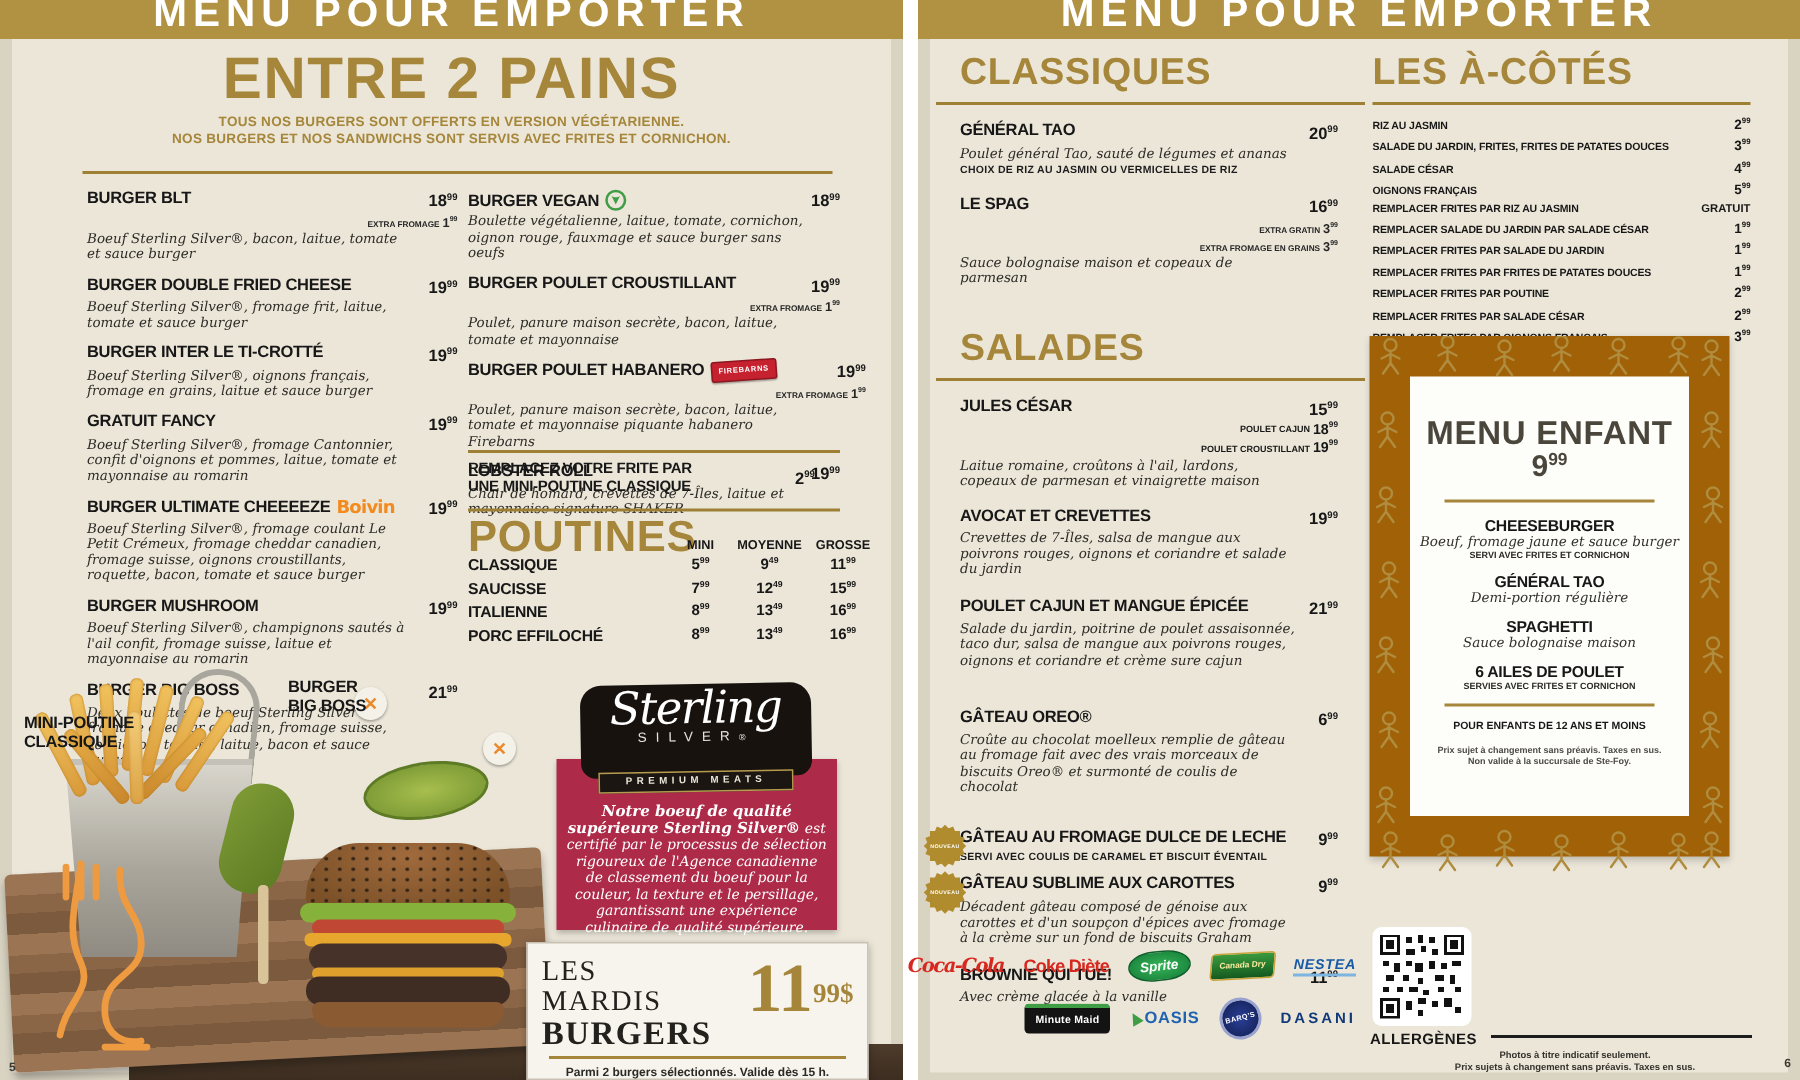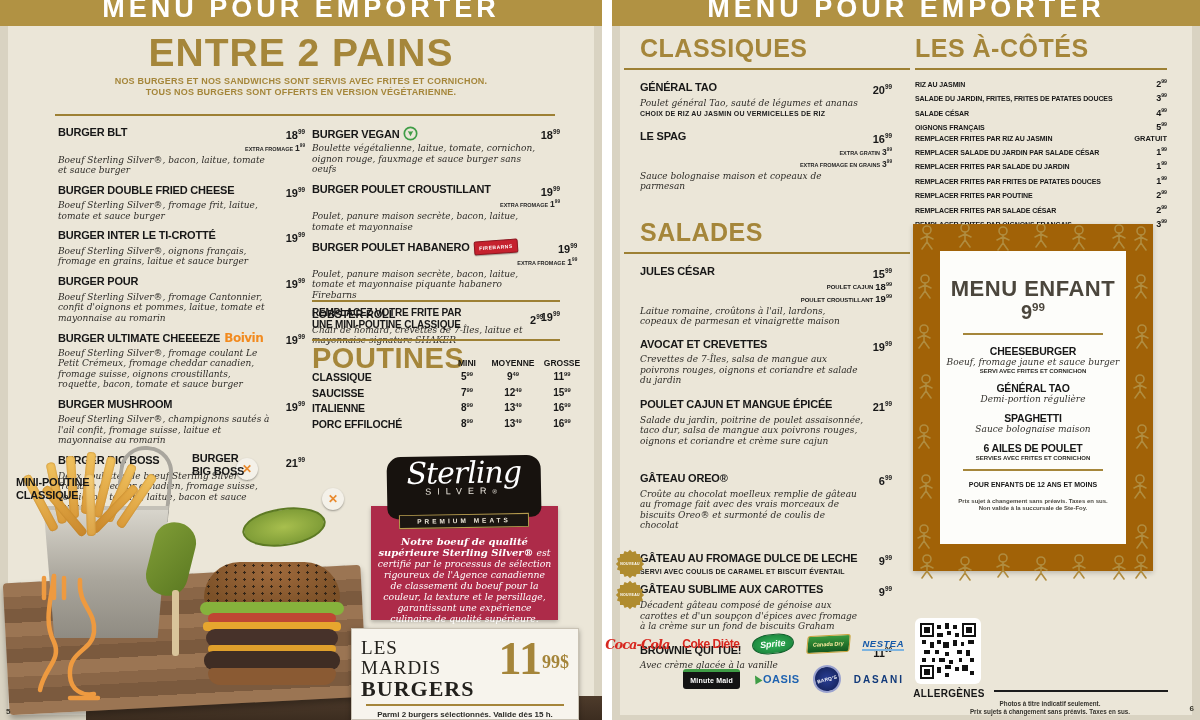--- a/index.html
+++ b/index.html
@@ -163,22 +163,22 @@
 </style>
 </head>
 <body>
 
 <div class="page page-left">
   <div class="card"></div>
   <div class="hdr"><span>MENU POUR EMPORTER</span></div>
 
   <div class="e2p-title">ENTRE 2 PAINS</div>
   <div class="e2p-sub">
+    <div>TOUS NOS BURGERS SONT OFFERTS EN VERSION VÉGÉTARIENNE.</div>
     <div>NOS BURGERS ET NOS SANDWICHS SONT SERVIS AVEC FRITES ET CORNICHON.</div>
-    <div>TOUS NOS BURGERS SONT OFFERTS EN VERSION VÉGÉTARIENNE.</div>
   </div>
   <div class="rule-gold" style="left:55px;width:500px;top:114px;"></div>
 
   <div class="mcol" style="left:58px;top:126px;width:247px;">
     <div class="mi">
       <div class="mi-row">
         <div class="mi-name">BURGER BLT</div>
         <div class="mi-pricecol">
           <div class="pr"><span>18</span><span class="sup">99</span></div>
           <div class="xtra"><span>EXTRA FROMAGE</span><span class="xp"><span>1</span><span class="sup">99</span></span></div>
@@ -199,21 +199,21 @@
       <div class="mi-row">
         <div class="mi-name">BURGER INTER LE TI-CROTTÉ</div>
         <div class="mi-pricecol">
             <div class="pr"><span>19</span><span class="sup">99</span></div>
           </div>
       </div>
       <div class="mi-desc">Boeuf Sterling Silver®, oignons français, fromage en grains, laitue et sauce burger</div>
     </div>
     <div class="mi">
       <div class="mi-row">
-        <div class="mi-name">BURGER POUR</div>
+        <div class="mi-name">GRATUIT FANCY</div>
         <div class="mi-pricecol">
             <div class="pr"><span>19</span><span class="sup">99</span></div>
           </div>
       </div>
       <div class="mi-desc">Boeuf Sterling Silver®, fromage Cantonnier, confit d'oignons et pommes, laitue, tomate et mayonnaise au romarin</div>
     </div>
     <div class="mi">
       <div class="mi-row">
         <div class="mi-name">
             <span>BURGER ULTIMATE CHEEEEZE</span>

